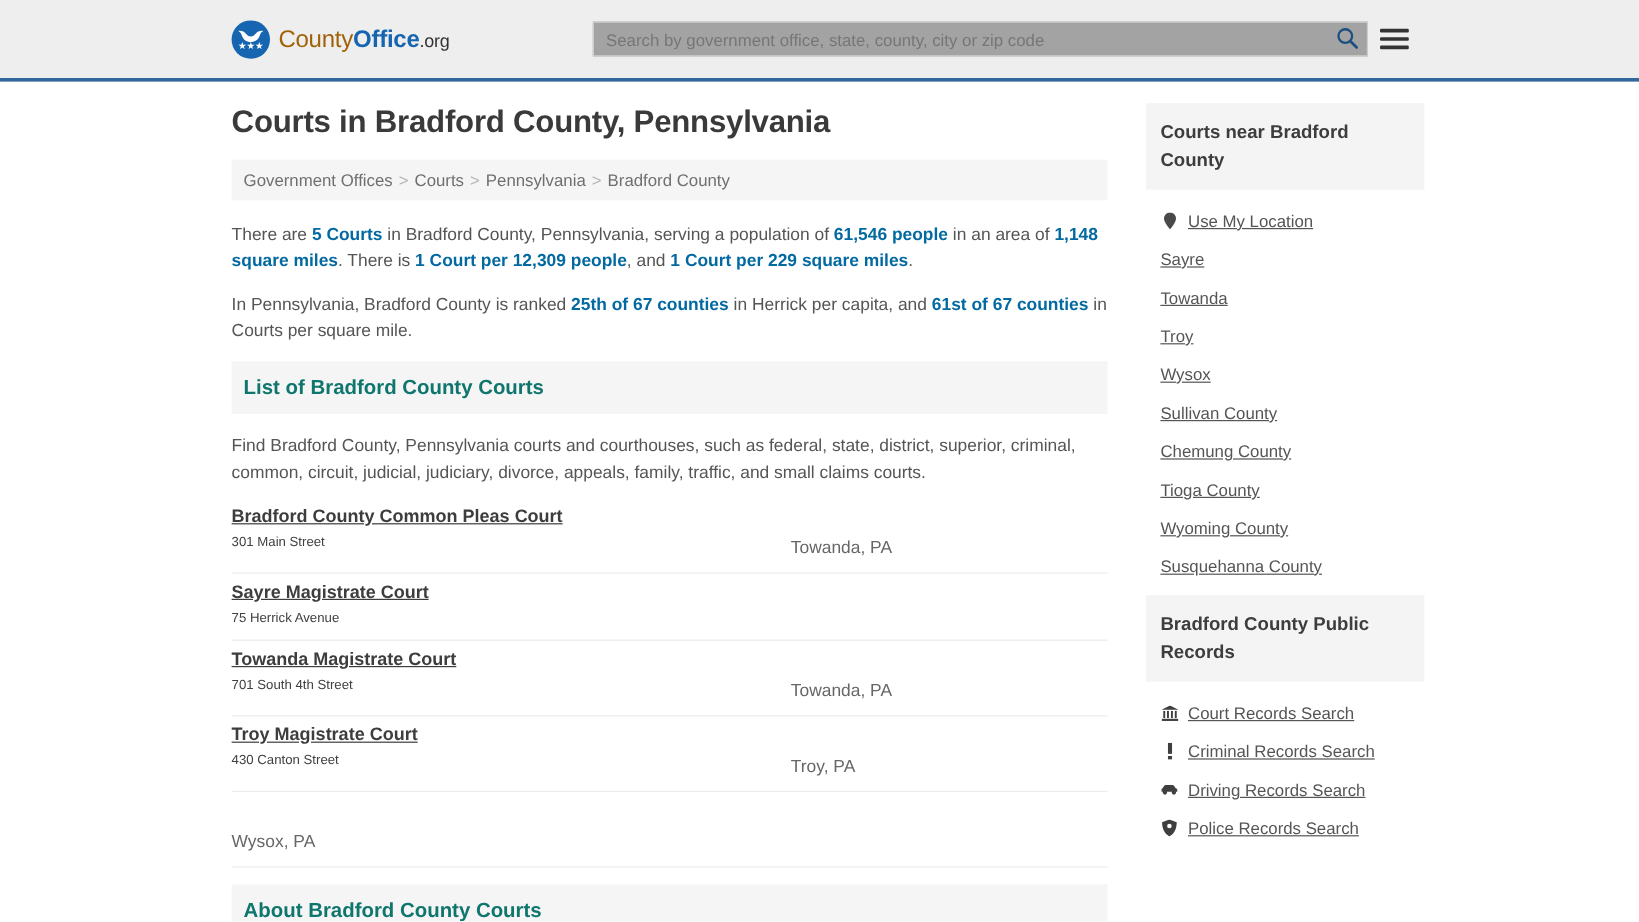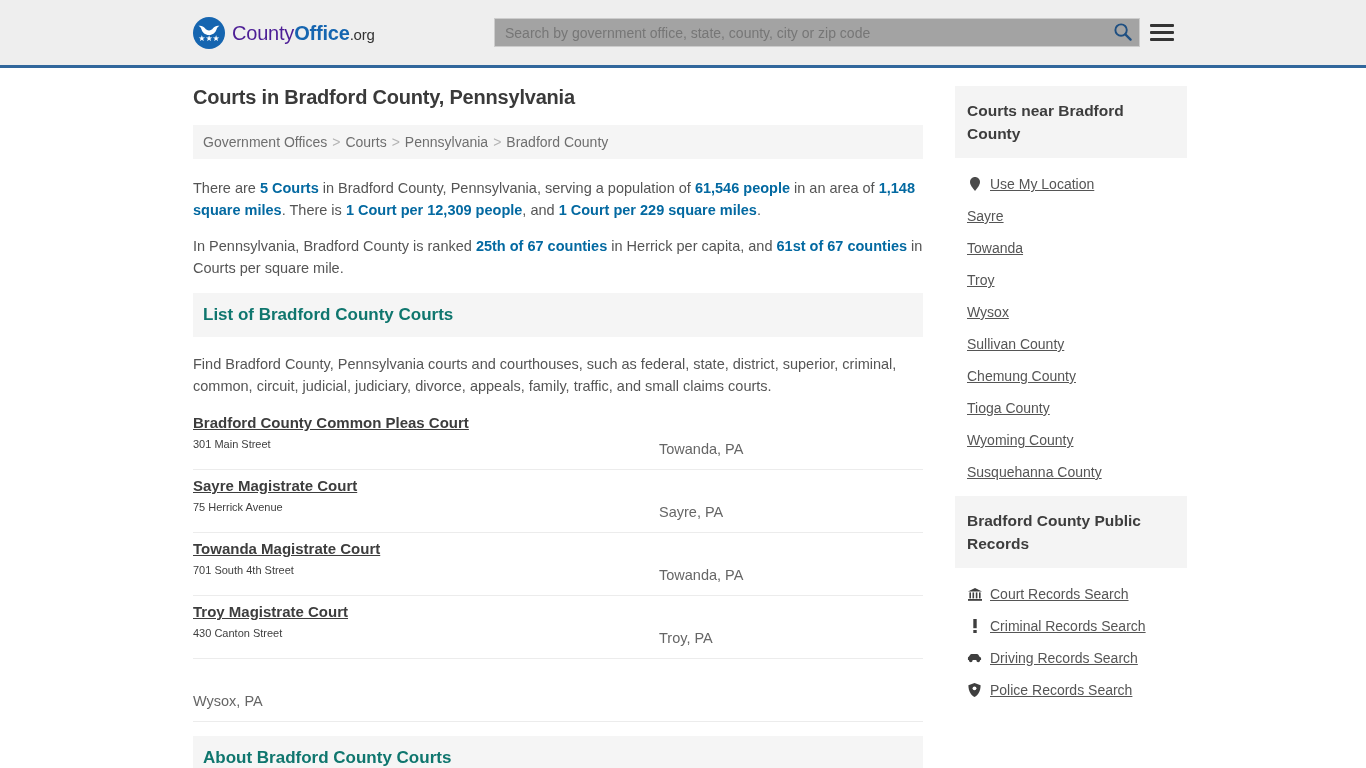--- a/index.html
+++ b/index.html
@@ -48,21 +48,21 @@
     color: #ffffff;
     font-size: 8px;
     letter-spacing: 0px;
     line-height: 8px;
   }
   .brand-text {
     font-size: 20px;
     letter-spacing: -0.2px;
     white-space: nowrap;
   }
-  .brand-text .b-county { color: #4c1d95; }
+  .brand-text .b-county { color: #a16207; }
   .brand-text .b-office { color: #1565b0; font-weight: bold; }
   .brand-text .b-org { color: #333333; font-size: 15px; }
 
   .search-wrap {
     position: absolute;
     left: 494px;
     top: 18px;
     width: 646px;
     height: 29px;
     background: #a3a3a3;
@@ -111,21 +111,21 @@
   .columns {
     display: flex;
     gap: 32px;
     align-items: flex-start;
     padding-top: 18px;
   }
   .main-col { width: 730px; flex: none; }
   .side-col { width: 232px; flex: none; }
 
   h1.page-title {
-    font-size: 20px;
+    font-size: 26px;
     font-weight: bold;
     color: #3a3a3a;
     letter-spacing: -0.2px;
     margin: 0 0 16px 0;
   }
 
   .breadcrumb {
     background: #f5f5f5;
     padding: 9px 10px;
     font-size: 14px;
@@ -287,21 +287,20 @@
             <div class="court-addr">301 Main Street</div>
           </div>
           <div class="court-right">Towanda, PA</div>
         </div>
 
         <div class="court-row">
           <div class="court-left">
             <a class="court-name" href="#">Sayre Magistrate Court</a>
             <div class="court-addr">75 Herrick Avenue</div>
           </div>
-          <div class="court-right">Sayre, PA</div>
         </div>
 
         <div class="court-row">
           <div class="court-left">
             <a class="court-name" href="#">Towanda Magistrate Court</a>
             <div class="court-addr">701 South 4th Street</div>
           </div>
           <div class="court-right">Towanda, PA</div>
         </div>
 

